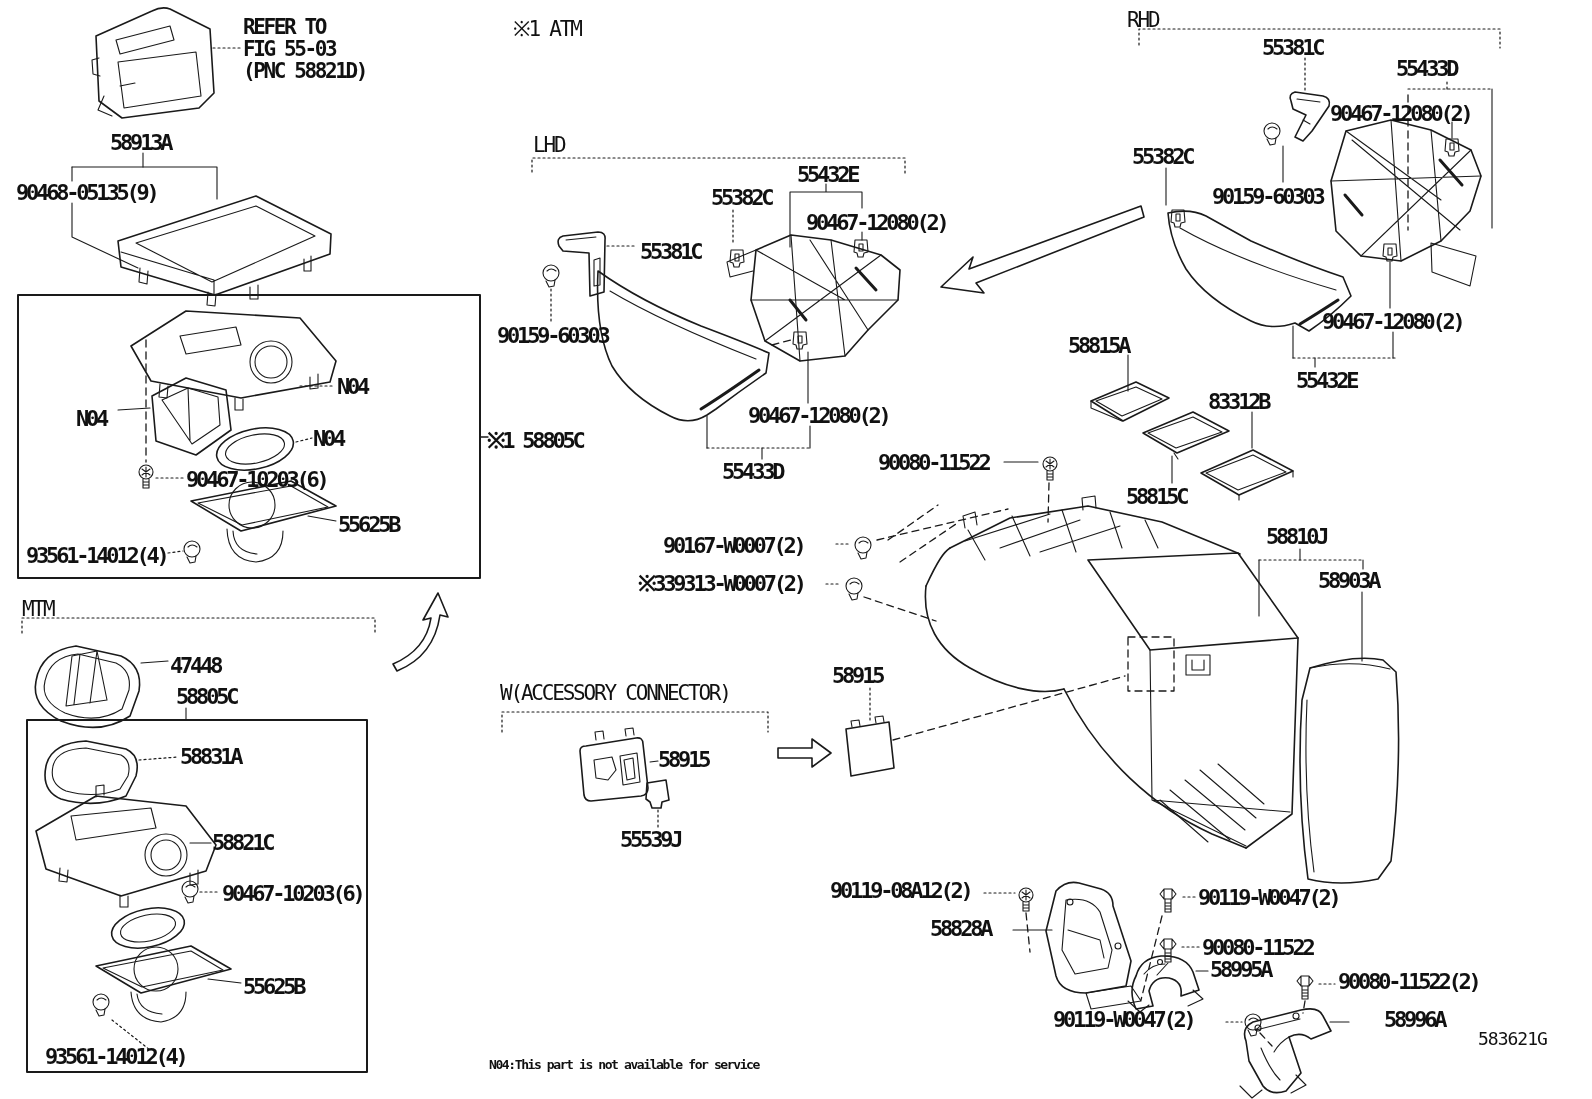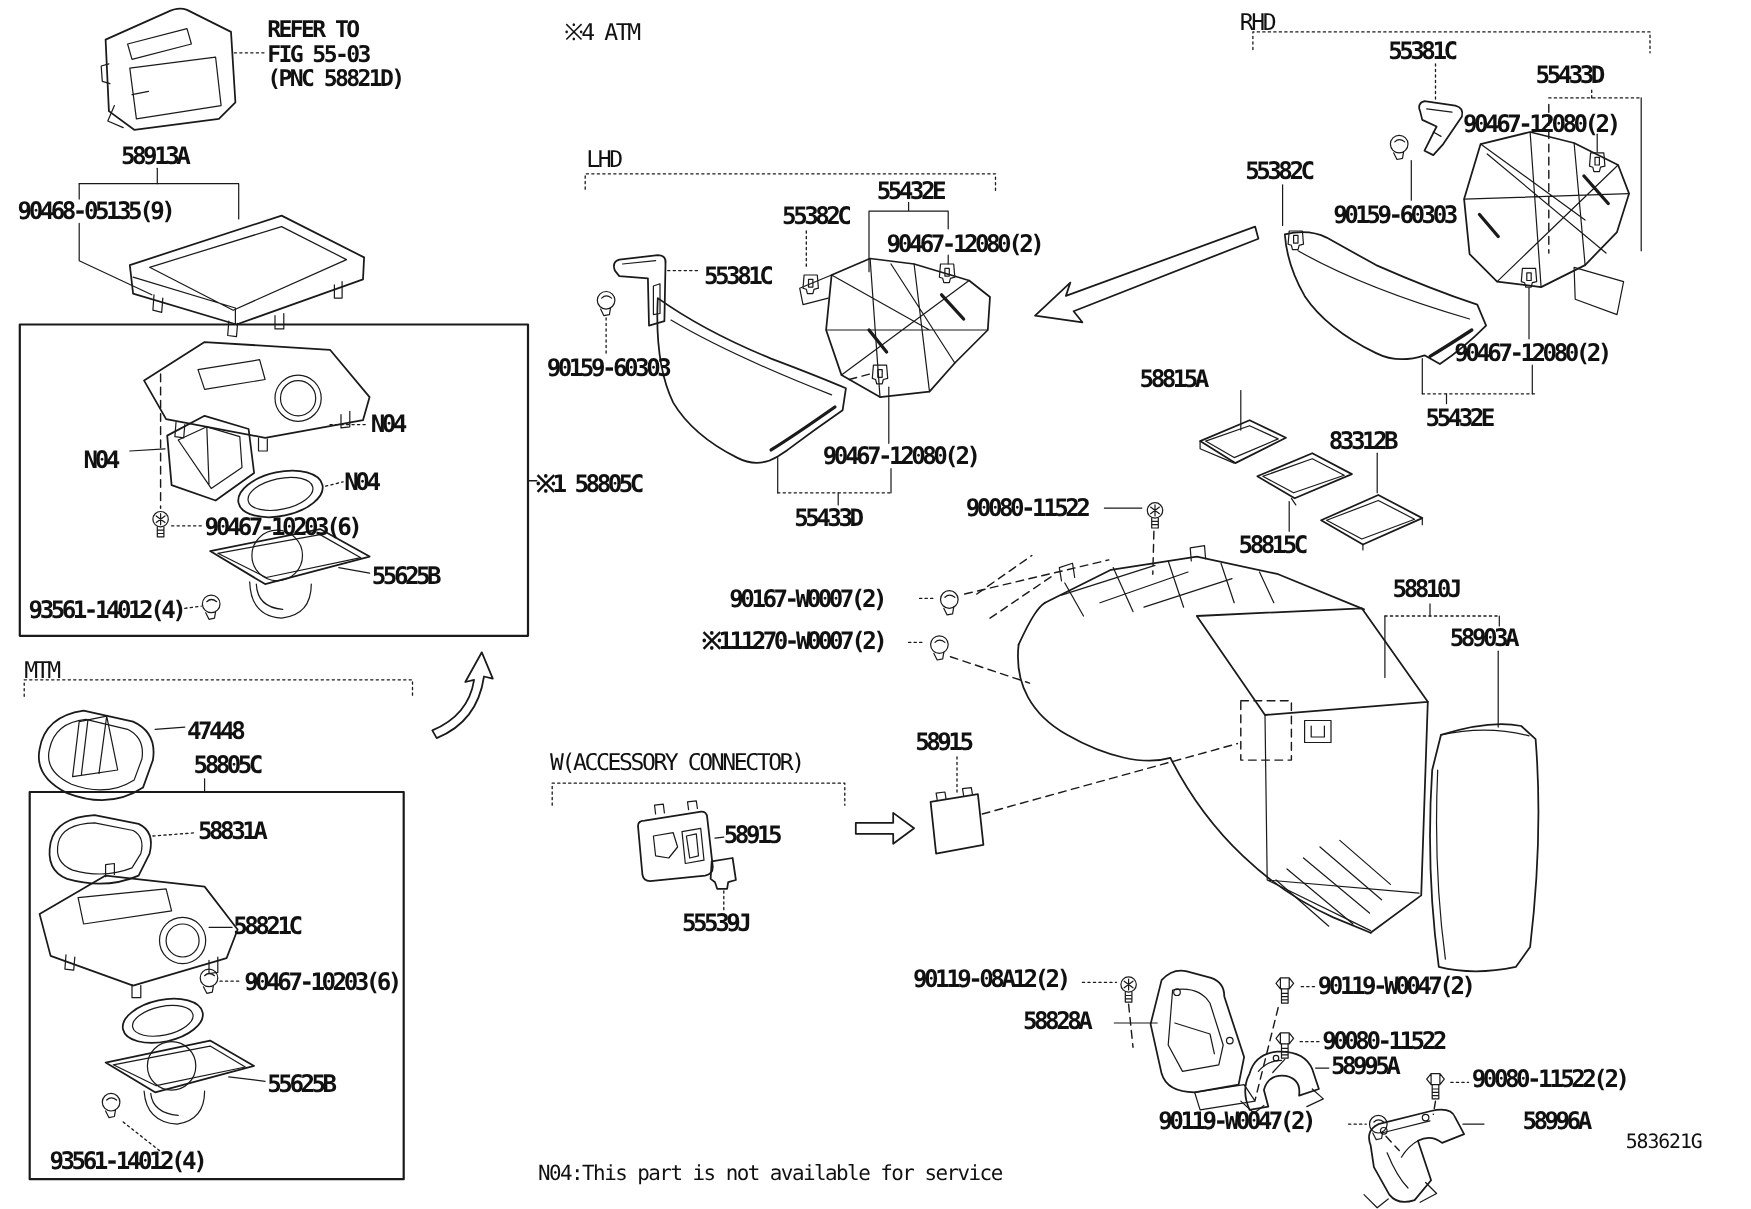--- a/index.html
+++ b/index.html
@@ -5,21 +5,21 @@
   html,body{margin:0;padding:0;background:#ffffff;}
   #stage{
     position:relative;width:1592px;height:1099px;background:#ffffff;
     font-family:"DejaVu Sans Mono", monospace;color:#111;overflow:hidden;
   }
   #lineart{position:absolute;left:0;top:0;}
   .lbl{position:absolute;white-space:nowrap;line-height:1.05;}
   .callout{font-size:22px;font-weight:bold;letter-spacing:-3.2px;}
   .tag{font-size:21px;font-weight:normal;letter-spacing:-2.2px;}
   .refer{font-size:21px;font-weight:bold;letter-spacing:-2.4px;}
-  .foot{font-size:19px;font-weight:normal;letter-spacing:-1.4px;}
+  .foot{font-size:13px;font-weight:bold;letter-spacing:-1.4px;}
   .code{font-size:18px;font-weight:normal;letter-spacing:-1px;}
   svg{stroke-linejoin:round;stroke-linecap:round;}
   .p{fill:none;stroke:#1a1a1a;stroke-width:1.6px;}
   .pt{fill:none;stroke:#1a1a1a;stroke-width:1.1px;}
   .box{fill:none;stroke:#1a1a1a;stroke-width:2px;}
   .dot{fill:none;stroke:#1a1a1a;stroke-width:1.2px;stroke-dasharray:2 3;}
   .dsh{fill:none;stroke:#1a1a1a;stroke-width:1.3px;stroke-dasharray:7 5;}
   .thick{fill:none;stroke:#1a1a1a;stroke-width:3px;}
 </style>
 </head>
@@ -283,21 +283,21 @@
       <path class="pt" d="M1256,1030 L1300,1019 M1261,1048 Q1270,1070 1280,1080 M1289,1037 Q1280,1042 1274,1052 M1240,1086 L1252,1098 L1262,1090 M1296,1075 L1306,1085 L1291,1093"></path>
       <circle cx="1296" cy="1016" r="3" class="pt"></circle>
       <circle cx="1258" cy="1028" r="3" class="pt"></circle>
     </g>
   </svg>
 
   <div class="lbl refer" style="left:243px;top:16px">REFER TO</div>
   <div class="lbl refer" style="left:243px;top:38px">FIG 55-03</div>
   <div class="lbl refer" style="left:243px;top:60px">(PNC 58821D)</div>
 
-  <div class="lbl tag" style="left:513px;top:18px">※4 ATM</div>
+  <div class="lbl tag" style="left:513px;top:18px">※1 ATM</div>
   <div class="lbl tag" style="left:533px;top:134px">LHD</div>
   <div class="lbl tag" style="left:1127px;top:9px">RHD</div>
   <div class="lbl tag" style="left:22px;top:598px">MTM</div>
   <div class="lbl tag" style="left:500px;top:682px">W(ACCESSORY CONNECTOR)</div>
 
   <div class="lbl callout" style="left:110px;top:131px">58913A</div>
   <div class="lbl callout" style="left:16px;top:181px">90468-05135(9)</div>
   <div class="lbl callout" style="left:337px;top:375px">N04</div>
   <div class="lbl callout" style="left:76px;top:407px">N04</div>
   <div class="lbl callout" style="left:313px;top:427px">N04</div>
@@ -320,29 +320,29 @@
   <div class="lbl callout" style="left:497px;top:324px">90159-60303</div>
   <div class="lbl callout" style="left:487px;top:429px">※1 58805C</div>
   <div class="lbl callout" style="left:748px;top:404px">90467-12080(2)</div>
   <div class="lbl callout" style="left:722px;top:460px">55433D</div>
 
   <div class="lbl callout" style="left:1262px;top:36px">55381C</div>
   <div class="lbl callout" style="left:1396px;top:57px">55433D</div>
   <div class="lbl callout" style="left:1330px;top:102px">90467-12080(2)</div>
   <div class="lbl callout" style="left:1132px;top:145px">55382C</div>
   <div class="lbl callout" style="left:1212px;top:185px">90159-60303</div>
-  <div class="lbl callout" style="left:1036px;top:334px">58815A</div>
+  <div class="lbl callout" style="left:1068px;top:334px">58815A</div>
   <div class="lbl callout" style="left:1322px;top:310px">90467-12080(2)</div>
   <div class="lbl callout" style="left:1296px;top:369px">55432E</div>
   <div class="lbl callout" style="left:1208px;top:390px">83312B</div>
   <div class="lbl callout" style="left:1126px;top:485px">58815C</div>
 
   <div class="lbl callout" style="left:878px;top:451px">90080-11522</div>
   <div class="lbl callout" style="left:663px;top:534px">90167-W0007(2)</div>
-  <div class="lbl callout" style="left:638px;top:572px">※111270-W0007(2)</div>
+  <div class="lbl callout" style="left:638px;top:572px">※339313-W0007(2)</div>
   <div class="lbl callout" style="left:1266px;top:525px">58810J</div>
   <div class="lbl callout" style="left:1318px;top:569px">58903A</div>
 
   <div class="lbl callout" style="left:832px;top:664px">58915</div>
   <div class="lbl callout" style="left:658px;top:748px">58915</div>
   <div class="lbl callout" style="left:620px;top:828px">55539J</div>
 
   <div class="lbl callout" style="left:830px;top:879px">90119-08A12(2)</div>
   <div class="lbl callout" style="left:930px;top:917px">58828A</div>
   <div class="lbl callout" style="left:1198px;top:886px">90119-W0047(2)</div>

